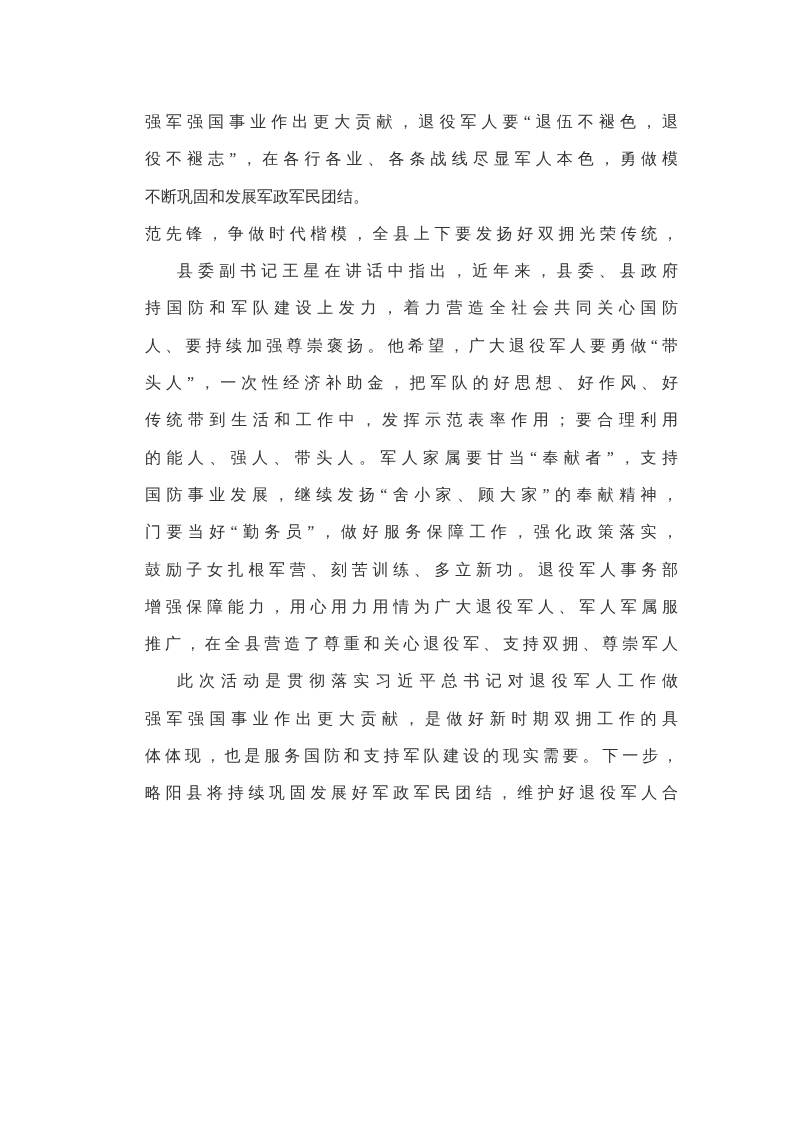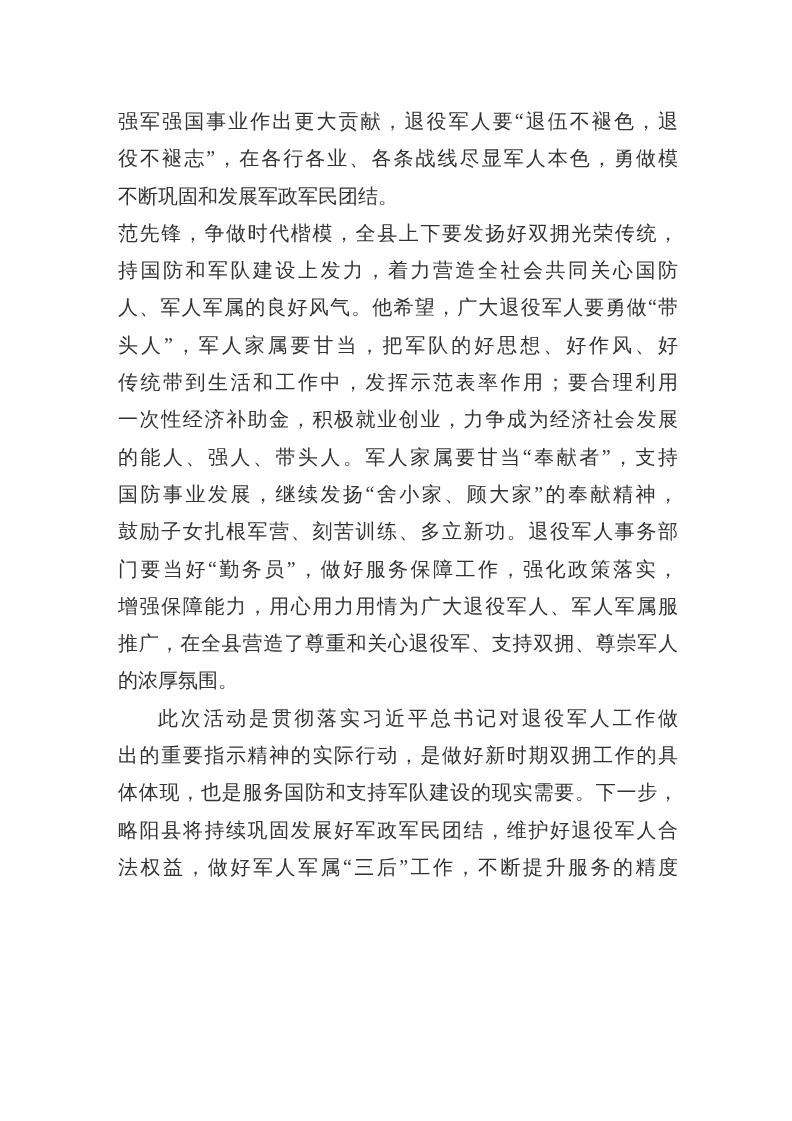--- a/index.html
+++ b/index.html
@@ -22,60 +22,59 @@
     width: 560px;
     color: var(--text-color, #333333);
   }
   .paragraph {
     margin: 0;
     padding: 0;
   }
   .line {
     height: 37.3px;
     line-height: 37.3px;
-    font-size: 20px;
+    font-size: 16px;
     letter-spacing: 0;
     text-align: justify;
     text-align-last: justify;
     overflow: hidden;
     white-space: normal;
+    margin-left: 27px;
   }
   .line.short {
     text-align-last: left;
   }
   .line.indent {
     text-indent: 2em;
   }
 </style>
 </head>
 <body>
 
 <div class="page" style="--page-bg: #ffffff; --text-color: #333333;">
   <div class="text-block">
       <div class="paragraph">
         <div class="line">强军强国事业作出更大贡献，退役军人要“退伍不褪色，退</div>
         <div class="line">役不褪志”，在各行各业、各条战线尽显军人本色，勇做模</div>
         <div class="line short">不断巩固和发展军政军民团结。</div>
         <div class="line">范先锋，争做时代楷模，全县上下要发扬好双拥光荣传统，</div>
       </div>
       <div class="paragraph">
+        <div class="line indent">县委副书记王星在讲话中指出，近年来，县委、县政府</div>
         <div class="line">持国防和军队建设上发力，着力营造全社会共同关心国防</div>
-        <div class="line">人、军人军属的良好风气。他希望，广大退役军人要勇做“带</div>
-        <div class="line">头人”，军人家属要甘当，把军队的好思想、好作风、好</div>
+        <div class="line">人、要持续加强尊崇褒扬。他希望，广大退役军人要勇做“带</div>
+        <div class="line">头人”，一次性经济补助金，把军队的好思想、好作风、好</div>
         <div class="line">传统带到生活和工作中，发挥示范表率作用；要合理利用</div>
-        <div class="line">一次性经济补助金，积极就业创业，力争成为经济社会发展</div>
         <div class="line">的能人、强人、带头人。军人家属要甘当“奉献者”，支持</div>
         <div class="line">国防事业发展，继续发扬“舍小家、顾大家”的奉献精神，</div>
+        <div class="line">门要当好“勤务员”，做好服务保障工作，强化政策落实，</div>
         <div class="line">鼓励子女扎根军营、刻苦训练、多立新功。退役军人事务部</div>
-        <div class="line">门要当好“勤务员”，做好服务保障工作，强化政策落实，</div>
         <div class="line">增强保障能力，用心用力用情为广大退役军人、军人军属服</div>
         <div class="line">推广，在全县营造了尊重和关心退役军、支持双拥、尊崇军人</div>
-        <div class="line short">的浓厚氛围。</div>
       </div>
       <div class="paragraph">
         <div class="line indent">此次活动是贯彻落实习近平总书记对退役军人工作做</div>
-        <div class="line">出的重要指示精神的实际行动，是做好新时期双拥工作的具</div>
+        <div class="line">强军强国事业作出更大贡献，是做好新时期双拥工作的具</div>
         <div class="line">体体现，也是服务国防和支持军队建设的现实需要。下一步，</div>
         <div class="line">略阳县将持续巩固发展好军政军民团结，维护好退役军人合</div>
-        <div class="line">法权益，做好军人军属“三后”工作，不断提升服务的精度</div>
       </div>
     </div>
 </div>
 
 </body></html>

